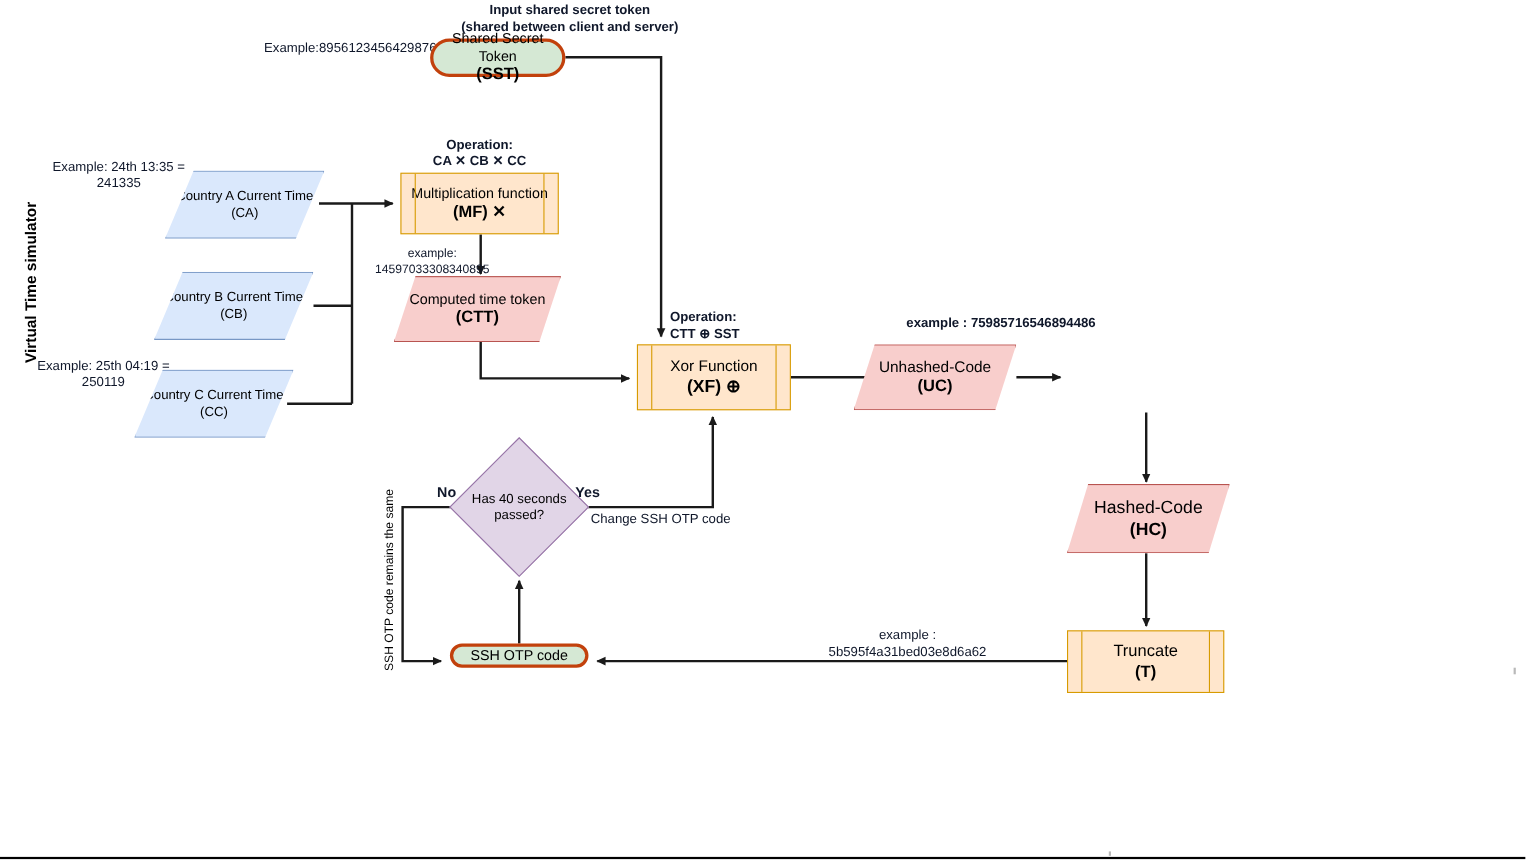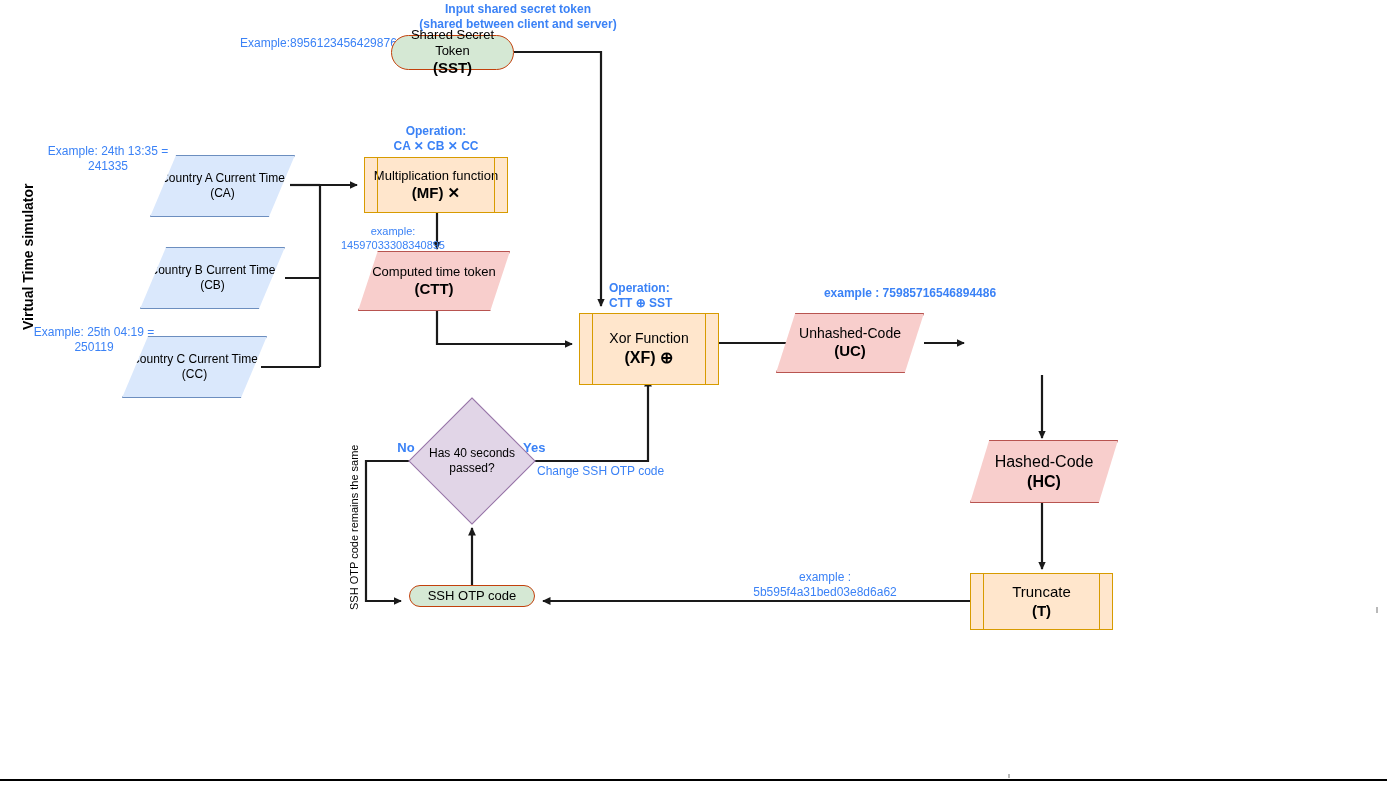--- a/index.html
+++ b/index.html
@@ -61,21 +61,21 @@
     position: absolute;
     top: 0;
     bottom: 0;
     width: 1px;
     background: #d79b00;
   }
   .proc .bar-l { left: 12px; }
   .proc .bar-r { right: 12px; }
   .round-green {
     background: #d5e8d4;
-    border: 1px solid #c2410c;
+    border: 3px solid #c2410c;
     border-radius: 999px;
   }
   .diamond-wrap {
     position: absolute;
   }
   .diamond-shape {
     position: absolute;
     left: 0; top: 0;
     width: 100%; height: 100%;
     background: #e1d5e7;
@@ -88,21 +88,21 @@
     left: 0; top: 0;
     width: 100%; height: 100%;
     display: flex;
     align-items: center;
     justify-content: center;
     text-align: center;
     line-height: 1.25;
   }
   .lbl {
     position: absolute;
-    color: #3b82f6;
+    color: #0f172a;
     text-align: center;
     line-height: 1.25;
     white-space: pre-line;
   }
   .bold { font-weight: bold; }
   .t1 { font-size: 11px; }
   .t2 { font-size: 12px; }
   .t3 { font-size: 13px; }
   .vert-title {
     position: absolute;
@@ -217,21 +217,21 @@
 14597033308340895</div>
 
   <div class="node para-red" style="left:358px; top:251px; width:152px; height:60px;">
     <span class="name-main">Computed time token</span>
     <span class="name-abbr">(CTT)</span>
   </div>
 
   <div class="lbl t2 bold" style="left:609px; top:281px; width:120px; text-align:left;">Operation:
 CTT ⊕ SST</div>
 
-  <div class="node proc" style="left:579px; top:313px; width:140px; height:72px;">
+  <div class="node proc" style="left:579px; top:313px; width:140px; height:60px;">
     <span class="bar-l"></span>
     <span class="bar-r"></span>
     <span class="name-main" style="font-size:14px">Xor Function</span>
     <span class="name-abbr" style="font-size:16px">(XF) ⊕</span>
   </div>
 
   <div class="lbl t2" style="left:770px; top:286px; width:280px;font-weight:bold;">example : 75985716546894486</div>
 
   <div class="node para-red" style="left:776px; top:313px; width:148px; height:60px;">
     <span class="name-main" style="font-size:14px">Unhashed-Code</span>

